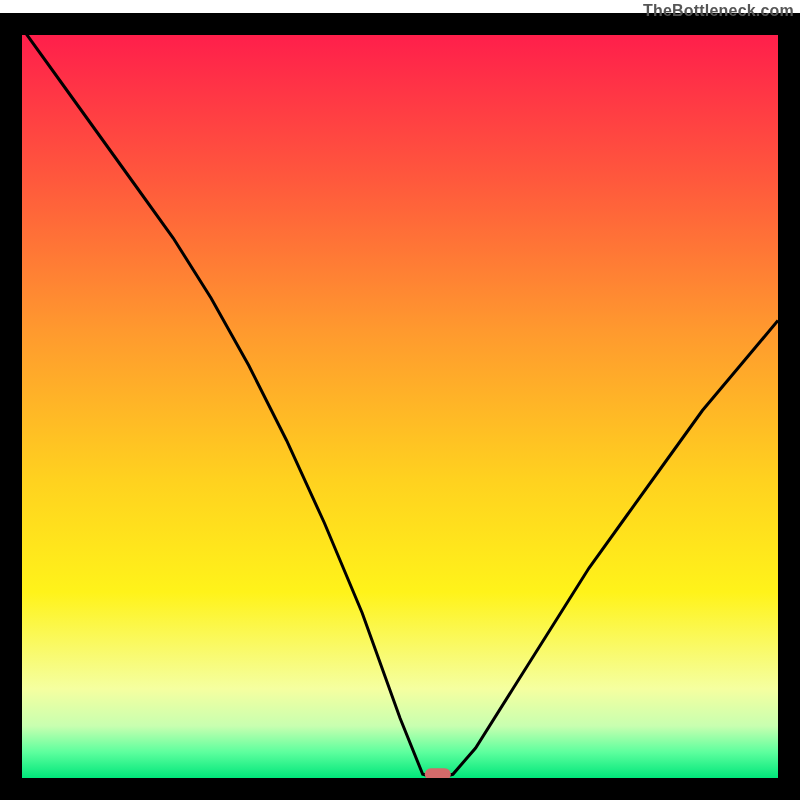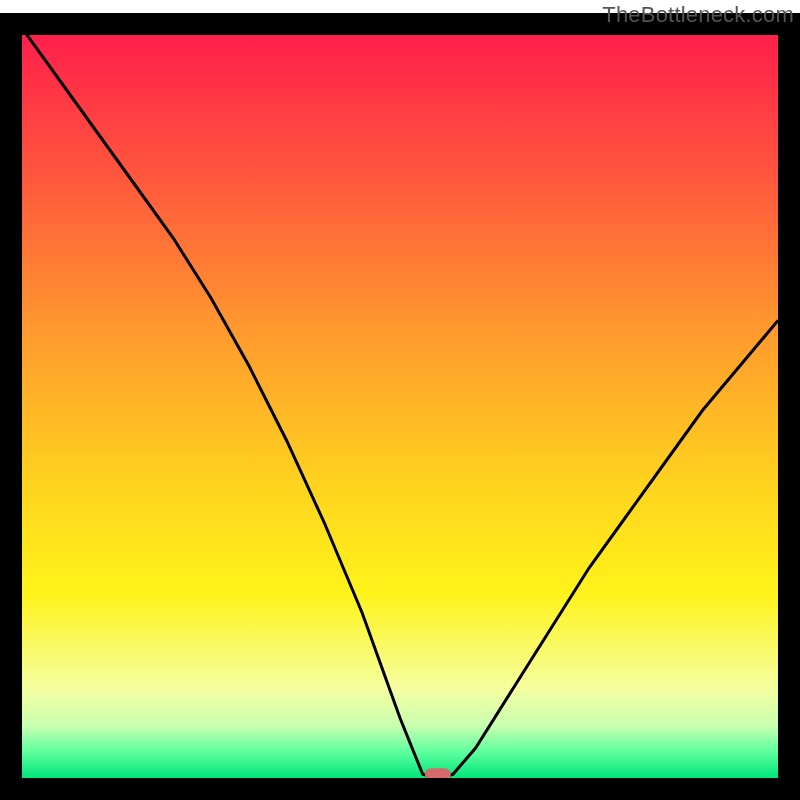--- a/index.html
+++ b/index.html
@@ -14,22 +14,22 @@
   .frame {
     position: relative;
     width: 800px;
     height: 800px;
   }
   .watermark {
     position: absolute;
     top: 2px;
     right: 6px;
     color: #555;
-    font-size: 22px;
-    font-weight: 400;
+    font-size: 16px;
+    font-weight: 700;
     letter-spacing: 0.2px;
     z-index: 5;
   }
   svg {
     display: block;
   }
 </style>
 </head>
 <body>
 

